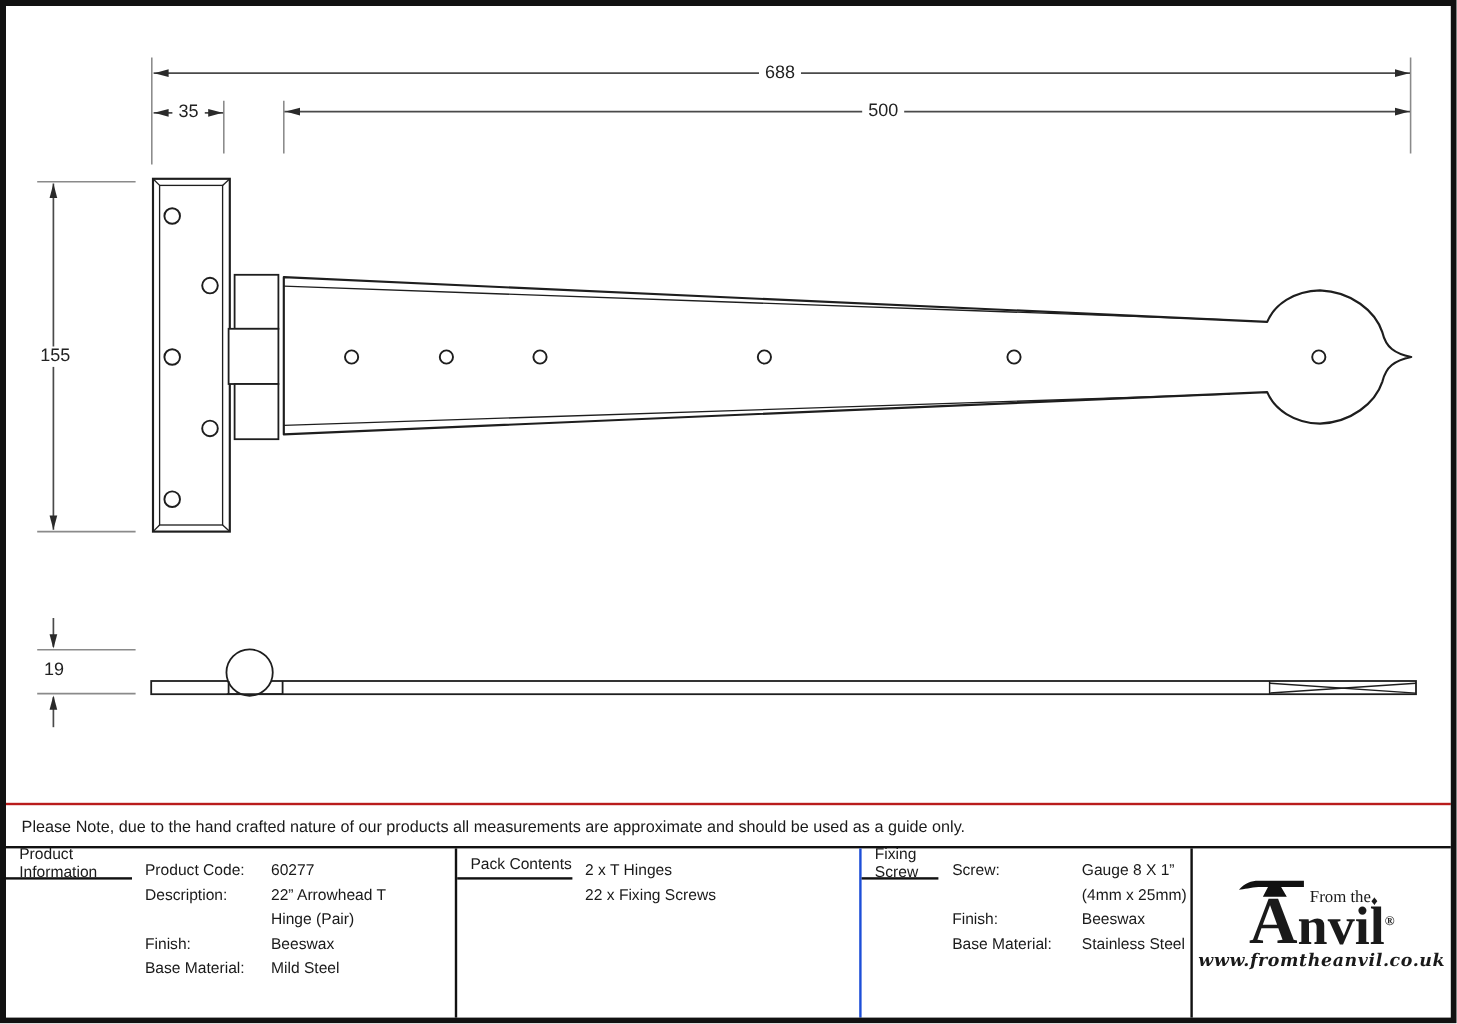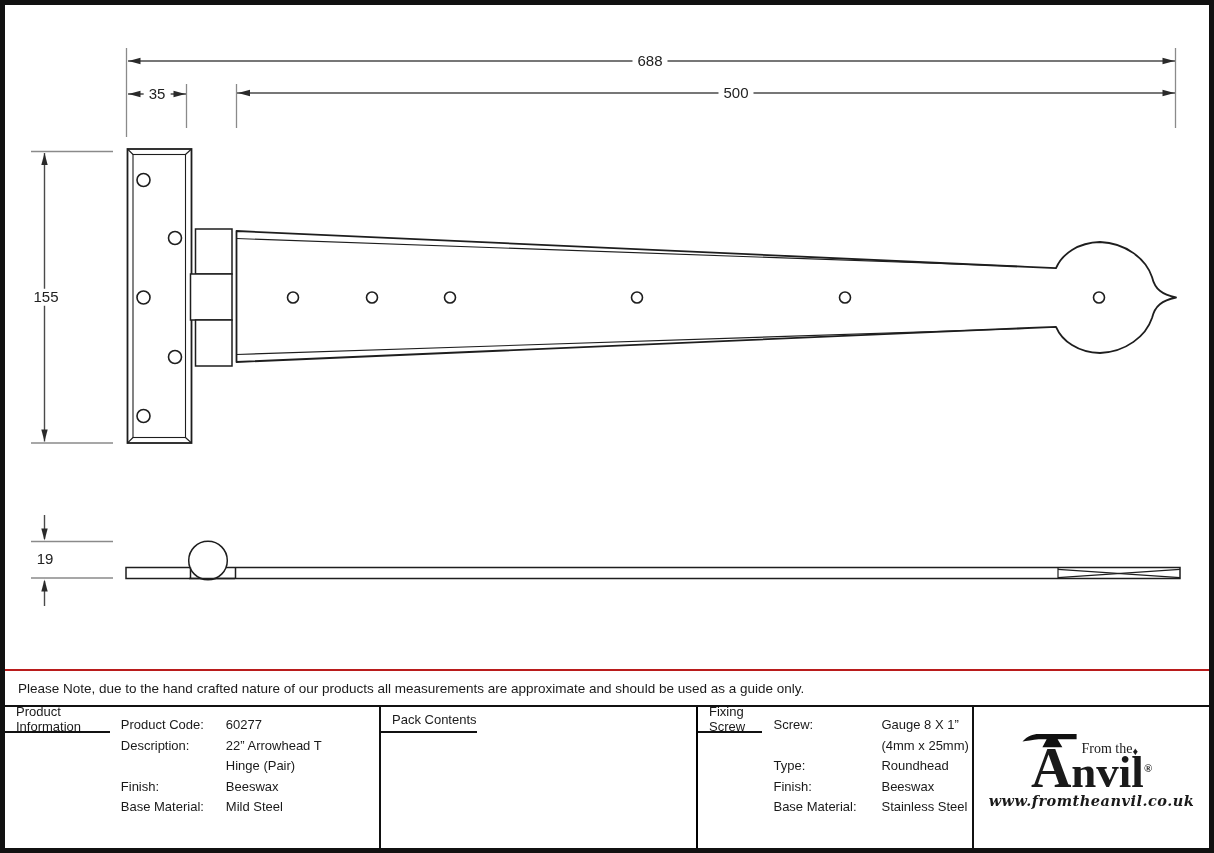--- a/index.html
+++ b/index.html
@@ -19,21 +19,21 @@
     border-top:2px solid #b91c1c;border-bottom:2px solid #111;
     display:flex;align-items:center;padding-left:13px;font-size:13.5px;
   }
   
   .spec-table{
     position:absolute;left:5px;right:5px;top:707px;bottom:5px;display:flex;box-sizing:border-box;
   }
   .col{box-sizing:border-box;display:flex;}
   .col-product{width:342px;}
   .col-pack{width:317px;border-left:2px solid #111;margin-left:32px;}
-  .col-screw{width:276px;border-left:2px solid #000000;}
+  .col-screw{width:276px;border-left:2px solid #1d4ed8;margin-left:20px;}
   .col-logo{flex:1;border-left:2px solid #111;display:flex;align-items:center;justify-content:center;}
   .cell-header{
     height:26px;box-sizing:border-box;border-bottom:2px solid #111;
     display:flex;align-items:center;padding-left:11px;font-size:13px;
   }
   .cell-body{padding:8px 0 0 11px;font-size:13px;line-height:20.5px;}
   .kv{display:flex;}
   .kv .k{width:105px;flex:none;}
   .col-screw .kv .k{width:108px;}
   
@@ -189,32 +189,32 @@
         </div>
         <div class="kv">
           <span class="k">Base Material:</span>
           <span class="v">Mild Steel</span>
         </div>
       </div>
     </div>
 
     <div class="col col-pack">
       <div class="cell-header">Pack Contents</div>
+      <div class="cell-body">
+        <div>2 x T Hinges</div>
+        <div>22 x Fixing Screws</div>
+      </div>
     </div>
 
     <div class="col col-screw">
       <div class="cell-header">Fixing Screw</div>
       <div class="cell-body">
         <div class="kv">
           <span class="k">Screw:</span>
           <span class="v">Gauge 8 X 1” (4mm x 25mm)</span>
-        </div>
-        <div class="kv">
-          <span class="k">Type:</span>
-          <span class="v">Roundhead</span>
         </div>
         <div class="kv">
           <span class="k">Finish:</span>
           <span class="v">Beeswax</span>
         </div>
         <div class="kv">
           <span class="k">Base Material:</span>
           <span class="v">Stainless Steel</span>
         </div>
       </div>

